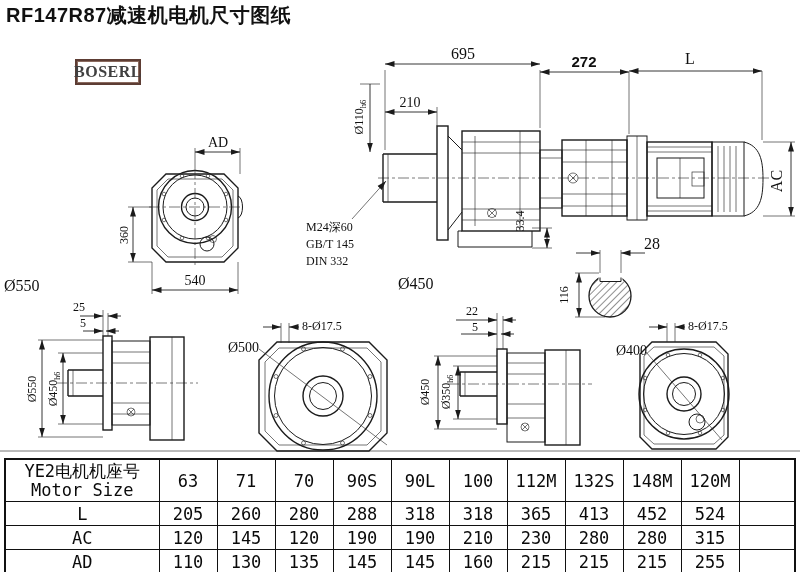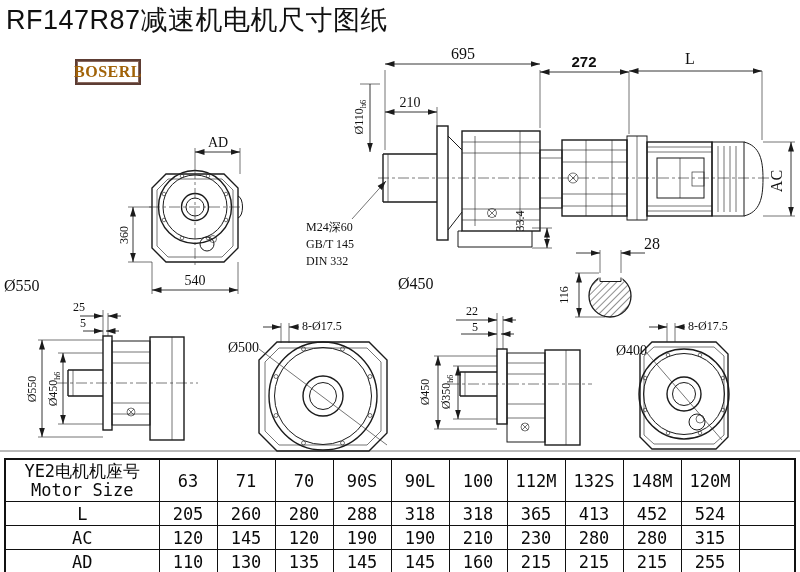--- a/index.html
+++ b/index.html
@@ -1,24 +1,24 @@
 <!DOCTYPE html>
 <html><head>
 <meta charset="utf-8">
 <style>
   html,body{margin:0;padding:0;background:#fff;width:800px;height:572px;overflow:hidden;}
   #stage{position:relative;width:800px;height:572px;background:#fff;
          font-family:"Liberation Sans","DejaVu Sans",sans-serif;color:#111;}
-  #page-title{position:absolute;left:6px;top:2px;font-size:27px;font-weight:normal;
+  #page-title{position:absolute;left:6px;top:2px;font-size:20px;font-weight:bold;
               letter-spacing:0.5px;white-space:nowrap;}
   #logo{position:absolute;left:75px;top:59px;width:62px;height:22px;
         border:2px solid #5d3d34;box-shadow:0 0 0 1px #8a6a5e inset;
         display:flex;align-items:center;justify-content:center;}
   #logo span{font-family:"Liberation Serif","DejaVu Serif",serif;font-weight:bold;
-             font-size:16px;color:#a16207;letter-spacing:0.5px;}
+             font-size:16px;color:#404040;letter-spacing:0.5px;}
   svg{position:absolute;left:0;top:0;}
   svg .ln{stroke:#1b1b1b;stroke-width:1.4;fill:none;}
   svg .md{stroke:#1b1b1b;stroke-width:1.0;fill:none;}
   svg .tn{stroke:#2a2a2a;stroke-width:0.65;fill:none;}
   svg .dim{stroke:#1f1f1f;stroke-width:0.9;fill:none;}
   svg .cl{stroke:#333;stroke-width:0.65;fill:none;stroke-dasharray:11 3 3 3;}
   svg .dt{font-family:"Liberation Serif","DejaVu Serif",serif;font-size:14px;fill:#101010;}
   svg .dts{font-family:"Liberation Serif","DejaVu Serif",serif;font-size:12px;fill:#101010;}
   svg .dtb{font-family:"Liberation Sans","DejaVu Sans",sans-serif;font-size:15px;font-weight:bold;fill:#101010;}
   svg .big{font-size:16px;}

